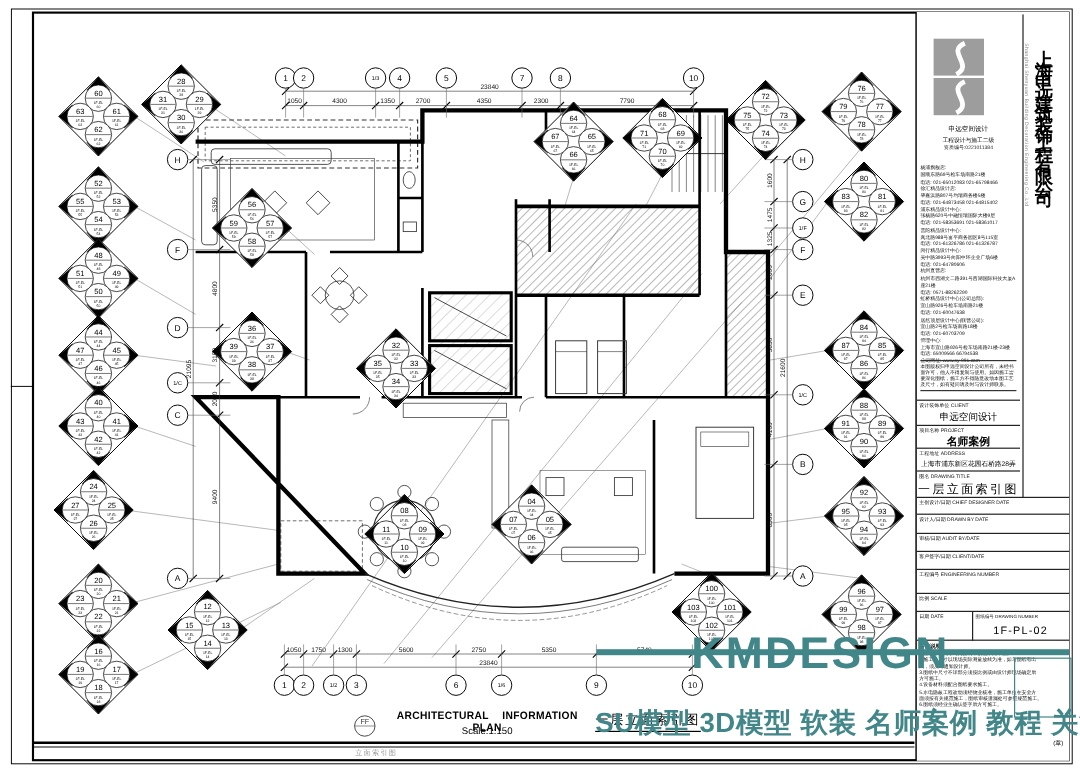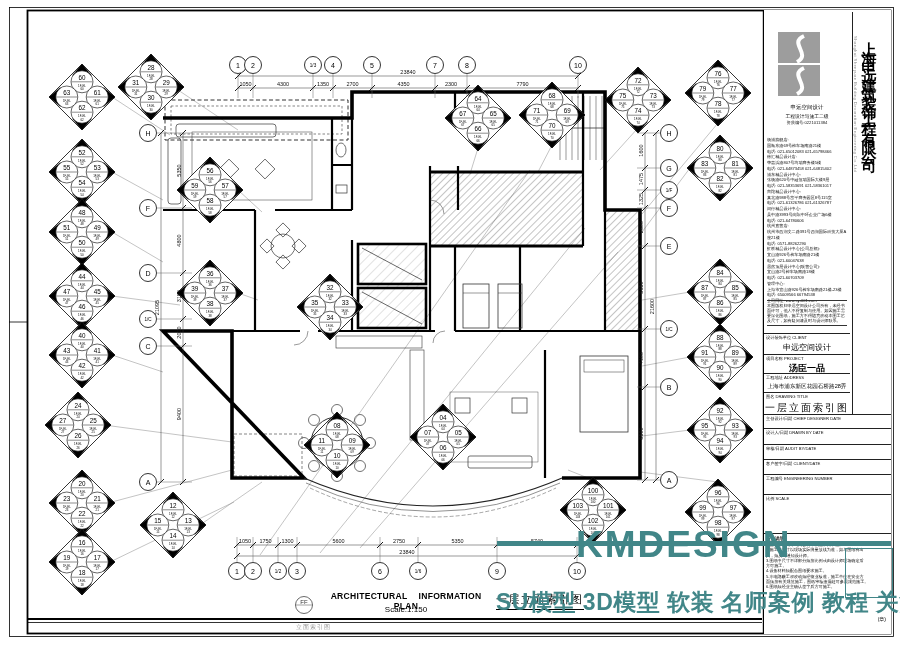--- a/index.html
+++ b/index.html
@@ -1148,21 +1148,21 @@
         <div>公司网址: www.sy-001.com</div>
       </div>
   <div class="tb-disc">本图版权归申远空间设计公司所有，未经书面许可，他人不得复制与使用。如因施工需要深化图纸，施工方不得随意改动本图工艺及尺寸，如有疑问请及时与设计师联系。</div>
 
   <div class="tb-row" style="top:323px;width:86px;height:21px;">
     <div class="tb-lab">设计装饰单位 CLIENT</div>
     <div class="tb-val" style="top:8px;font-size:8px;">申远空间设计</div>
   </div>
   <div class="tb-row" style="top:344px;width:86px;height:19px;">
     <div class="tb-lab">项目名称 PROJECT</div>
-    <div class="tb-val" style="top:7px;font-size:9px;font-weight:bold;">汤臣一品</div>
+    <div class="tb-val" style="top:7px;font-size:9px;font-weight:bold;">名师案例</div>
   </div>
   <div class="tb-row" style="top:363px;width:86px;height:19px;">
     <div class="tb-lab">工程地址 ADDRESS</div>
     <div class="tb-val" style="top:9px;font-size:5.6px;white-space:nowrap;">上海市浦东新区花园石桥路28弄</div>
   </div>
   <div class="tb-row" style="top:382px;width:86px;height:22px;">
     <div class="tb-lab">图名 DRAWING TITLE</div>
     <div class="tb-val" style="top:8px;font-size:10px;letter-spacing:2px;">一层立面索引图</div>
   </div>
   <div class="tb-row" style="top:404px;width:127px;height:14px;">
@@ -1176,20 +1176,26 @@
   </div>
   <div class="tb-row" style="top:449px;width:127px;height:15px;">
     <div class="tb-lab">客户签字/日期 CLIENT/DATE</div>
   </div>
   <div class="tb-row" style="top:464px;width:127px;height:20px;">
     <div class="tb-lab">工程编号 ENGINEERING NUMBER</div>
   </div>
   <div class="tb-row" style="top:484px;width:127px;height:15px;">
     <div class="tb-lab">比例 SCALE</div>
   </div>
+  <div class="tb-row" style="top:499px;width:127px;height:24px;">
+    <div class="tb-lab">日期 DATE</div>
+    <div class="cell-div"></div>
+    <div class="tb-lab" style="left:49px;font-size:3.8px;">图纸编号 DRAWING NUMBER</div>
+    <div class="tb-val" style="left:46px;top:10px;font-size:9px;letter-spacing:1px;">1F-PL-02</div>
+  </div>
   <div class="tb-notes">
     <div class="tb-notes-title">备注说明:</div>
     <div class="tb-notes-list">
           <div>1.图纸所标尺寸均为公制，以毫米为单位。</div>
           <div>2.施工时尺寸以现场实际测量放线为准，如与图纸有出</div>
           <div>  入，须及时通知设计师。</div>
           <div>3.图纸中尺寸不详部分须按比例或由设计师现场确定后</div>
           <div>  方可施工。</div>
           <div>4.设备材料须配合图纸要求施工。</div>
           <div>5.水电隐蔽工程改动须经物业核准，施工单位在安全方</div>

